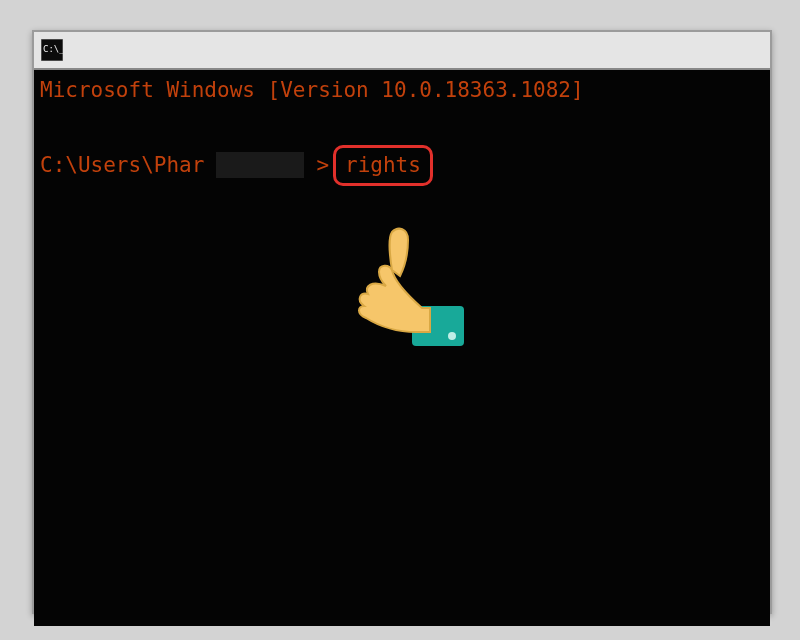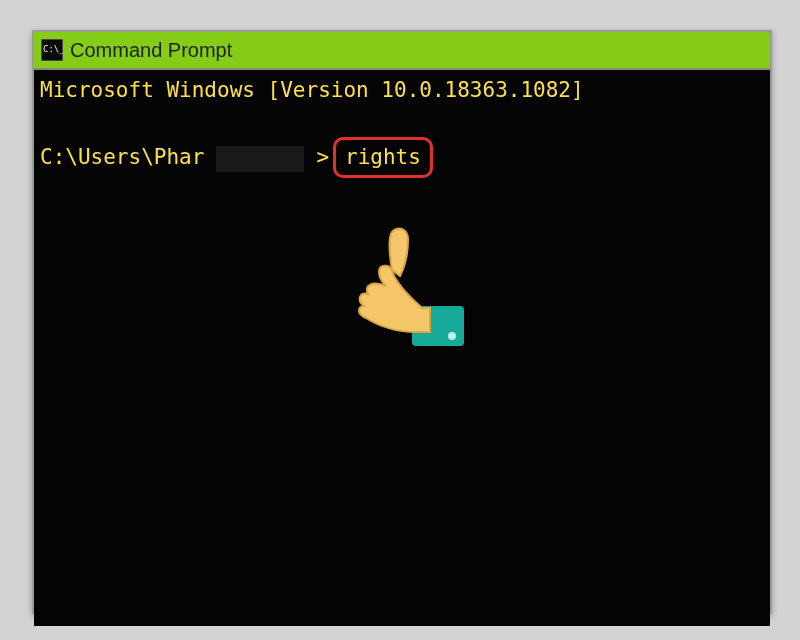--- a/index.html
+++ b/index.html
@@ -1,24 +1,24 @@
 <!DOCTYPE html>
 <html><head>
 <meta charset="utf-8">
 <style>
   html,body{margin:0;padding:0;width:800px;height:640px;background:#ccc;font-family:Consolas,'Lucida Console',monospace;}
   .stage{position:relative;width:800px;height:640px;background:#d3d3d3;}
   .window{position:absolute;left:32px;top:30px;width:736px;height:580px;background:#000;border:2px solid #9b9b9b;box-shadow:0 2px 6px rgba(0,0,0,.3);}
-  .titlebar{height:36px;background:#84cc16;border-bottom:2px solid #888;display:flex;align-items:center;padding:0 4px;}
+  .titlebar{height:36px;background:#e5e5e5;border-bottom:2px solid #888;display:flex;align-items:center;padding:0 4px;}
   .titlebar .icon-box{width:24px;height:24px;margin:0 6px 0 2px;display:flex;align-items:center;justify-content:center;}
   .titlebar .icon-box svg{width:22px;height:22px;}
   .title-text{font-family:"Segoe UI",Tahoma,sans-serif;font-size:20px;color:#222;}
-  .term{position:relative;padding:6px 6px;background:#040404;height:calc(100% - 36px);overflow:hidden;color:#fde047;font-size:21px;line-height:1.4;letter-spacing:0;}
+  .term{position:relative;padding:6px 6px;background:#040404;height:calc(100% - 36px);overflow:hidden;color:#c2410c;font-size:21px;line-height:1.4;letter-spacing:0;}
   .line{white-space:pre;}
-  .prompt-row{position:relative;display:flex;align-items:flex-end;margin-top:8px;gap:10px;}
+  .prompt-row{position:relative;display:flex;align-items:center;margin-top:16px;gap:10px;}
   .prompt-left{white-space:pre;}
   .redact{display:inline-block;width:88px;height:26px;background:#1a1a1a;vertical-align:middle;margin:0 2px;}
   .prompt-gt{white-space:pre;}
   .cmd-box{position:relative;display:inline-block;}
   .cmd-text{padding:0 6px;}
   .cmd-outline{position:absolute;left:-6px;top:-6px;right:-6px;bottom:-6px;border:3px solid #e2302b;border-radius:10px;pointer-events:none;}
   .pointer{position:absolute;left:300px;top:154px;width:140px;height:140px;pointer-events:none;}
   .pointer svg{width:100%;height:100%;}
 </style>
 </head>
@@ -27,21 +27,20 @@
 <div class="stage">
   <div class="window">
 
     <div class="titlebar">
       <span class="icon-box">
         <svg viewBox="0 0 22 22">
           <rect x="0" y="0" width="22" height="22" fill="#0b0b0b" stroke="#888" stroke-width="1"></rect>
           <text x="2" y="13" font-family="Consolas,monospace" font-size="9" fill="#eee">C:\_</text>
         </svg>
       </span>
-      <span class="title-text">Command Prompt</span>
     </div>
 
     <div class="term">
       <div class="line">Microsoft Windows [Version 10.0.18363.1082]</div>
       <div class="line">&nbsp;</div>
       <div class="prompt-row">
         <span class="prompt-left">C:\Users\Phar</span>
         <span class="redact"></span>
         <span class="prompt-gt">&gt;</span>
         <span class="cmd-box">

